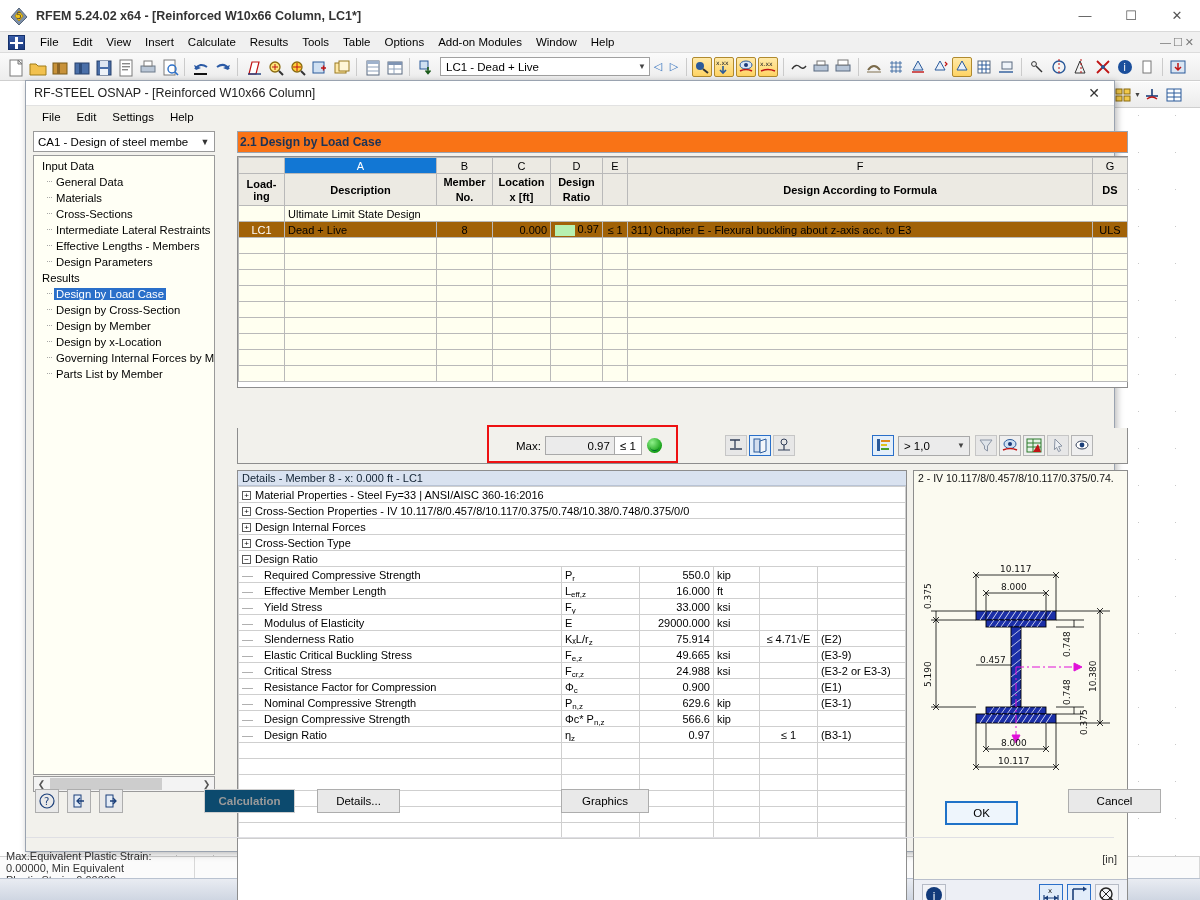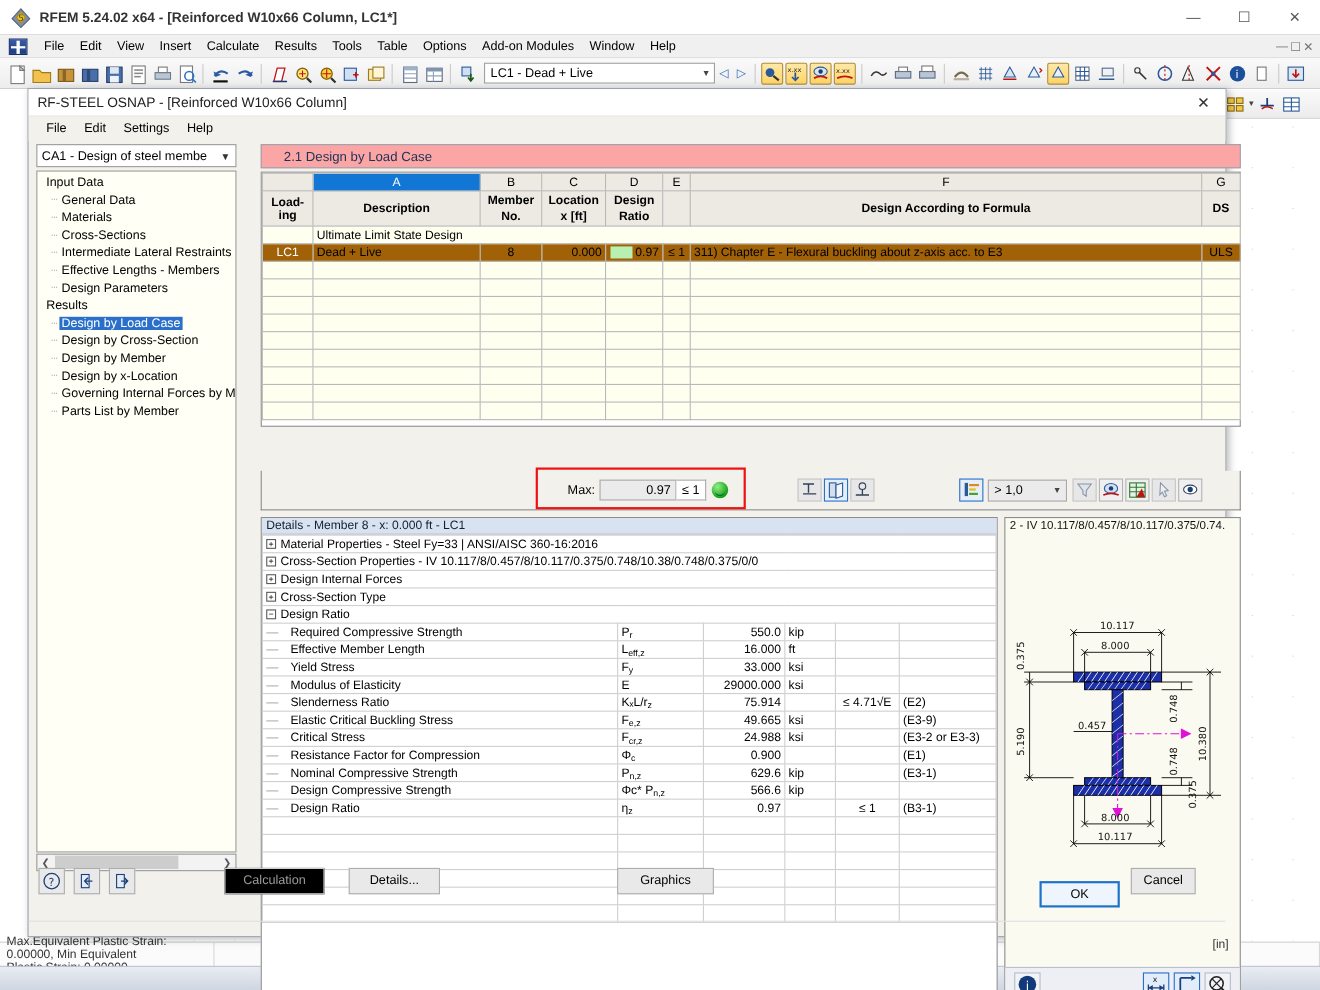--- a/index.html
+++ b/index.html
@@ -105,22 +105,22 @@
     position:absolute; left:7px; top:694px; width:182px; height:16px;
     background:#f3f3f3; border:1px solid #9a9a9a; display:flex; align-items:center;
   }
   .ths-arr { width:15px; text-align:center; font-size:9px; color:#555; }
   .ths-thumb { height:12px; flex:0 0 auto; width:112px; background:#cdcdcd; border:1px solid #cdcdcd; margin:0 1px; }
 
   .content { position:absolute; left:199px; top:0; right:7px; bottom:80px; }
 
   .sect-head {
     position:absolute; left:0; top:45px; width:891px; height:22px;
-    background:#fca5a5; border:1px solid #9aa3b0;
-    display:flex; align-items:center; padding-left:20px; font-size:12px; color:#1b3357;
+    background:#f97316; border:1px solid #9aa3b0;
+    display:flex; align-items:center; padding-left:2px; font-size:12px; color:#1b3357;font-weight:bold;
   }
 
   
   .grid {
     position:absolute; left:12px; top:68px; width:891px; height:232px;
     background:#fff; border:1px solid #8d8d8d;
   }
   table.rg { border-collapse:collapse; width:100%; table-layout:fixed; font-size:11px; }
   table.rg td, table.rg th { border:1px solid #b9b9b9; padding:0 3px; height:16px; }
   .colhdr { background:#eceae3; text-align:center; font-weight:normal; height:14px; font-size:11px; }
@@ -192,21 +192,21 @@
   .csp-toolbar { position:absolute; left:0; right:0; bottom:0; height:30px;
     background:#edeff5; border-top:1px solid #b9bfcc; display:flex; align-items:center; }
   .csp-b { width:24px; height:22px; margin:0 2px; border:1px solid #b6bbc6; background:#f2f3f7; position:relative; }
   .csp-b.sel { border-color:#2a6fc9; background:#e2edfa; }
 
   
   .dlg-foot { position:absolute; left:0; right:0; bottom:0; height:74px; }
   .fbtn { position:absolute; height:24px; border:1px solid #adadad; background:#e9e9e9;
     font-size:11.5px; display:flex; align-items:center; justify-content:center; color:#000; }
   .fbtn.rnd { width:24px; height:24px; }
-  .fbtn.dis { color:#9a9a9a; background:#000000; border-color:#cecece; }
+  .fbtn.dis { color:#9a9a9a; background:#0c4a6e; border-color:#cecece;font-weight:bold; }
   .fbtn.def { border:2px solid #1f72c8; background:#eef5fc; }
   .dlg-sep { position:absolute; left:0; right:0; top:60px; height:1px; background:#dfdfe4; }
 </style>
 </head>
 <body>
 
 <div id="app">
 
   <div class="titlebar">
     <div class="tb-icon">
@@ -1258,18 +1258,18 @@
         <div class="fbtn rnd" style="left:73px; top:12px;">
           <svg width="18" height="18">
               <rect x="4" y="3" width="7" height="12" fill="#e4ecf7" stroke="#1b3f7a"></rect>
               <path d="M8 9 h6 M11 6 l3 3 l-3 3" stroke="#1b3f7a" stroke-width="1.3" fill="none"></path>
             </svg>
         </div>
         <div class="fbtn dis" style="left:178px; top:12px; width:91px;">Calculation</div>
         <div class="fbtn" style="left:291px; top:12px; width:83px;">Details...</div>
         <div class="fbtn" style="left:535px; top:12px; width:88px;">Graphics</div>
         <div class="fbtn def" style="left:919px; top:24px; width:73px;">OK</div>
-        <div class="fbtn" style="left:1002px; top:12px; width:59px;">Cancel</div>
+        <div class="fbtn" style="left:1042px; top:12px; width:93px;">Cancel</div>
       </div>
 
     </div>
   </div>
 </div>
 
 </body></html>

